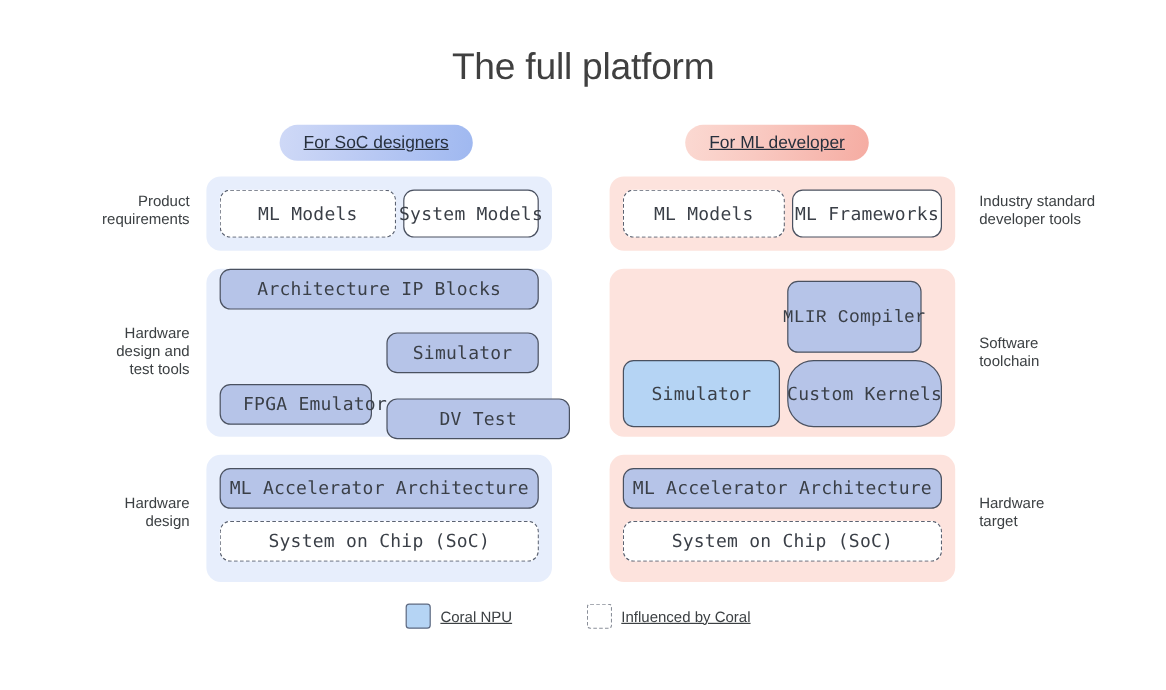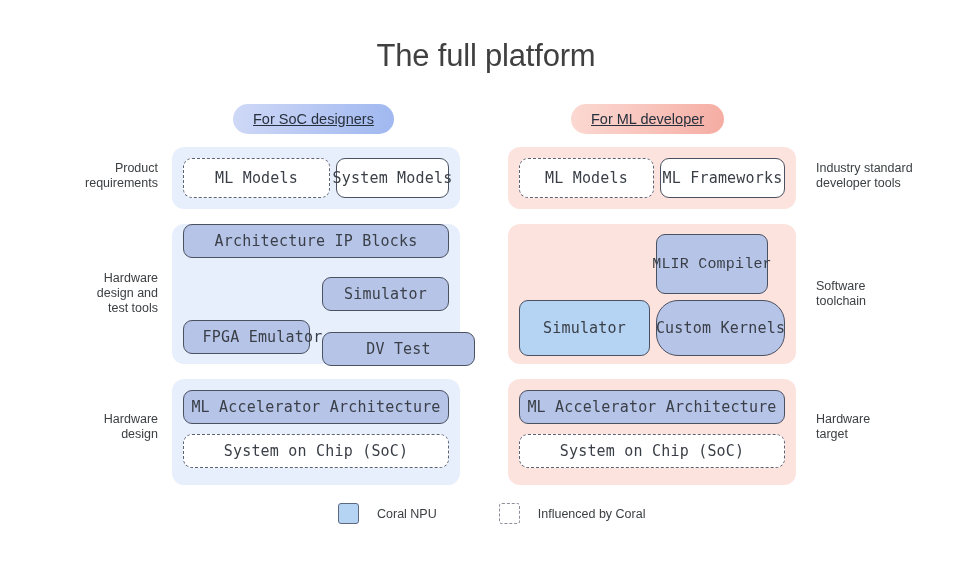--- a/index.html
+++ b/index.html
@@ -124,21 +124,22 @@
     left: 338px;
     display: flex;
     align-items: center;
     gap: 12px;
     font-size: 12.5px;
     color: #3c4043;
   }
   .legend-item {
     display: flex;
     align-items: center;
-    gap: 18px;
+    gap: 8px;
+    text-decoration: underline;
   }
   .legend-item + .legend-item { margin-left: 50px; }
   .swatch {
     width: 21px;
     height: 21px;
     box-sizing: border-box;
     border-radius: 3px;
   }
   .swatch.fill   { background: #b5d4f4; border: 1.5px solid #5c6880; }
   .swatch.dashed { background: #ffffff; border: 1.5px dashed #8b909a; }

